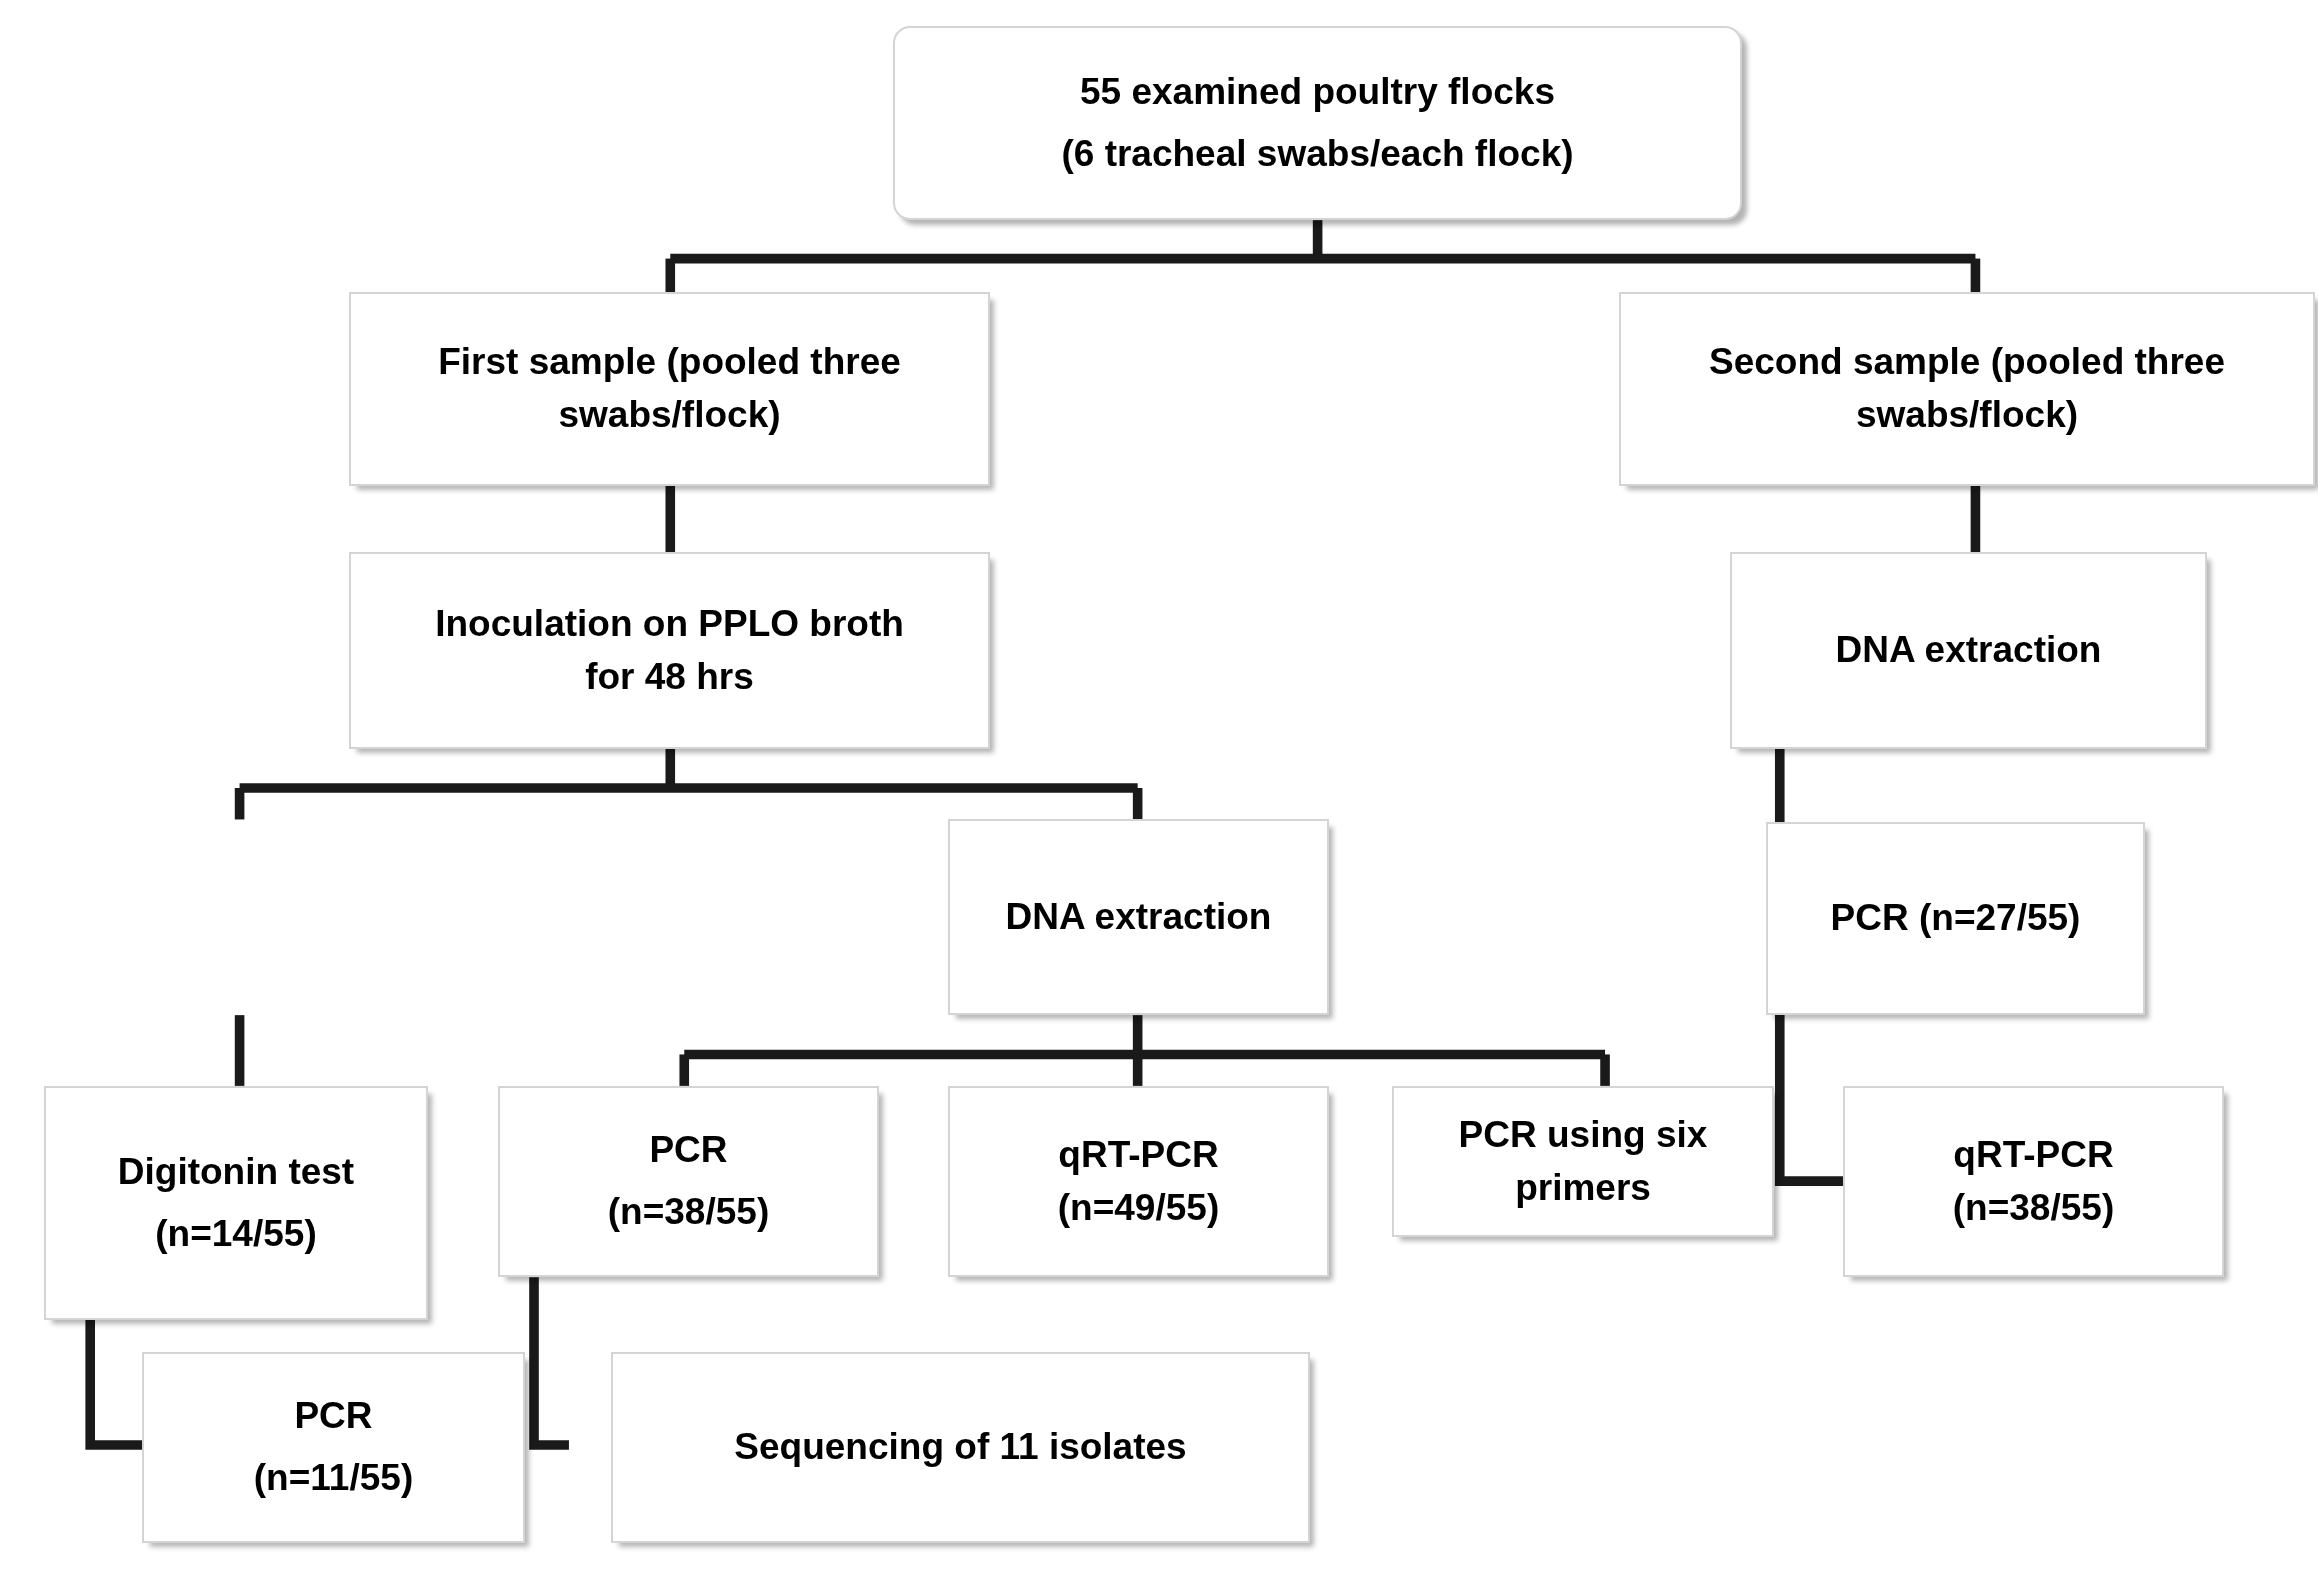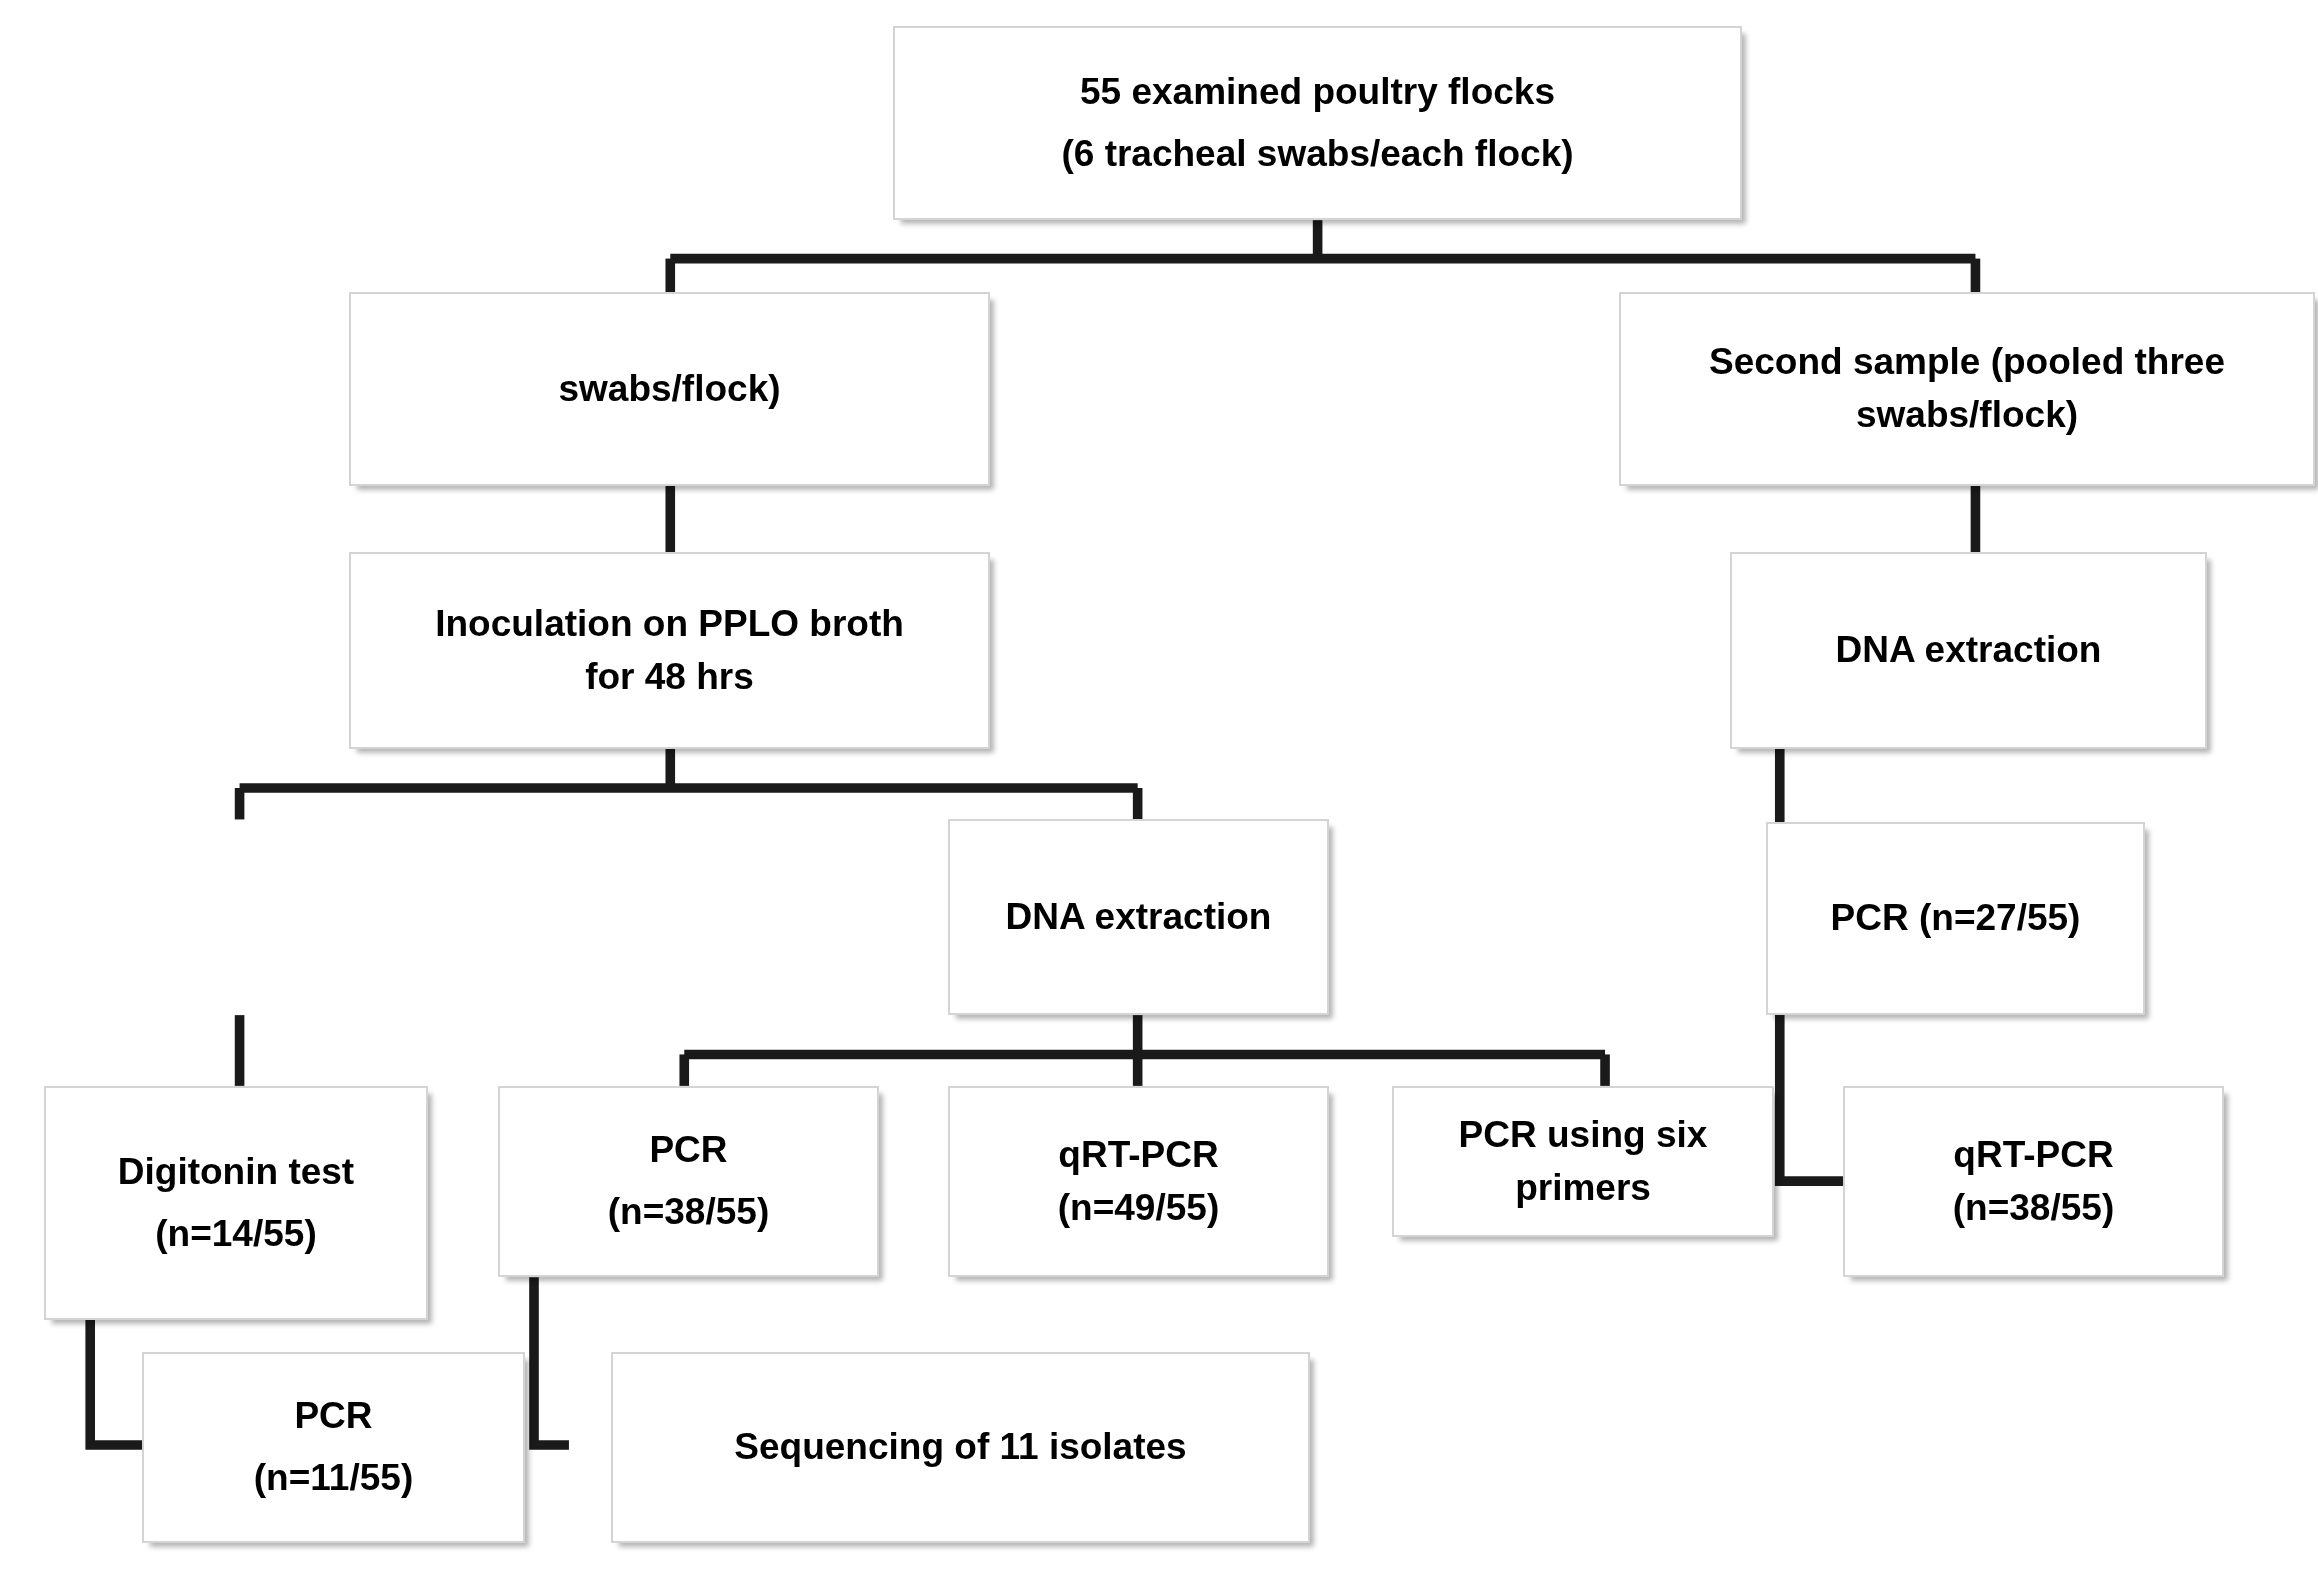--- a/index.html
+++ b/index.html
@@ -88,26 +88,27 @@
       <path d="M274,1162 L274,1243"></path>
 
       <path d="M2037,857 L2037,1352 L2113,1352"></path>
 
       <path d="M103,1462 L103,1654 L164,1654"></path>
 
       <path d="M611,1462 L611,1654 L651,1654"></path>
     </g>
   </svg>
 
-  <div class="node two-line-gap" style="left:893px; top:26px; width:849px; height:194px;">
+  <div class="node two-line-gap" style="left:893px; top:26px; width:849px; height:194px;border-radius:17px;">
     <span class="line">55 examined poultry flocks</span>
     <span class="line">(6 tracheal swabs/each flock)</span>
   </div>
 
   <div class="node" style="left:349px; top:292px; width:641px; height:194px;">
+    <span class="line">First sample (pooled three</span>
     <span class="line">swabs/flock)</span>
   </div>
 
   <div class="node" style="left:1619px; top:292px; width:696px; height:194px;">
     <span class="line">Second sample (pooled three</span>
     <span class="line">swabs/flock)</span>
   </div>
 
   <div class="node" style="left:349px; top:552px; width:641px; height:197px;">
     <span class="line">Inoculation on PPLO broth</span>

